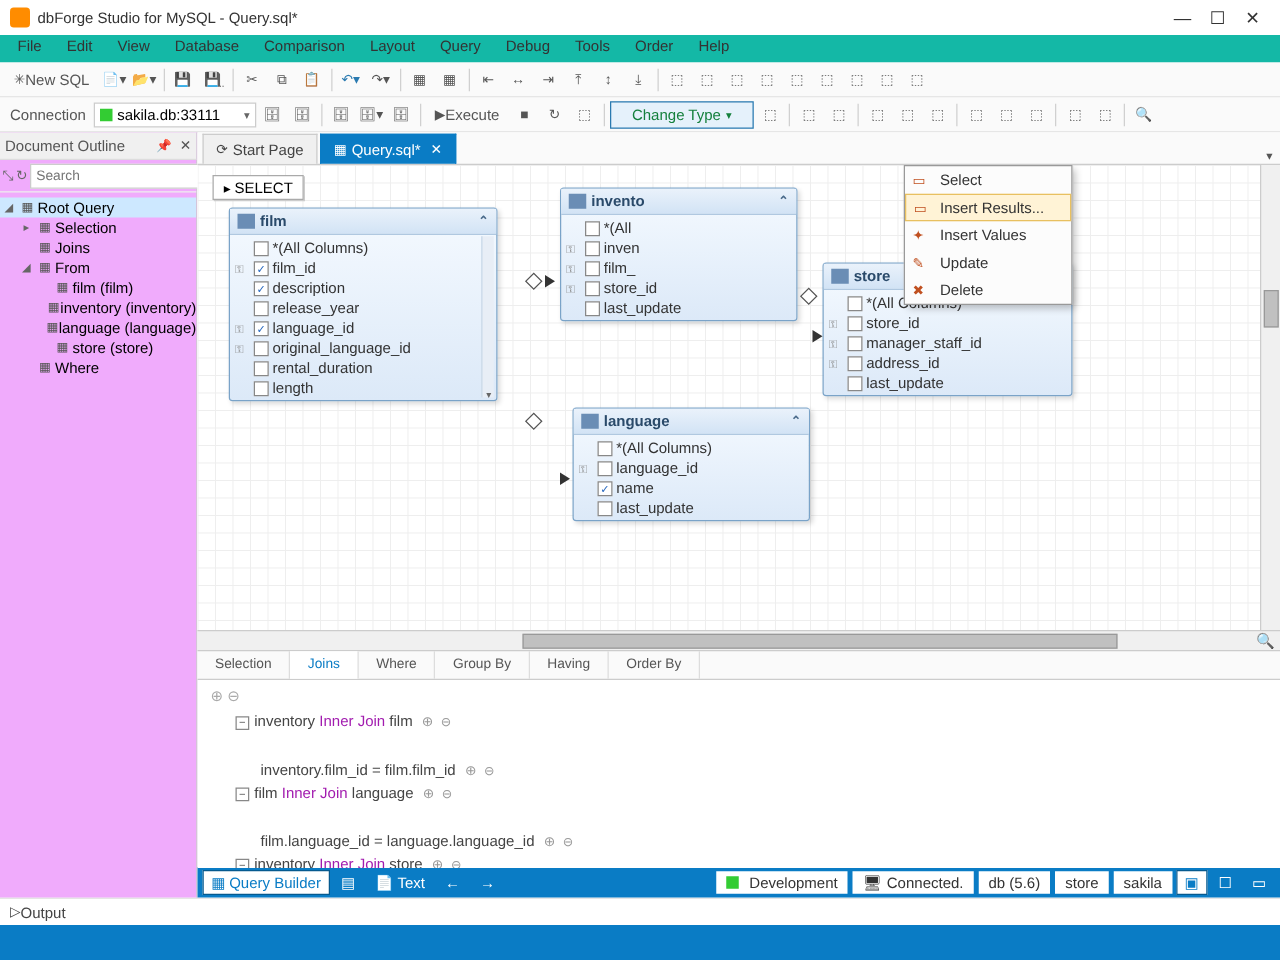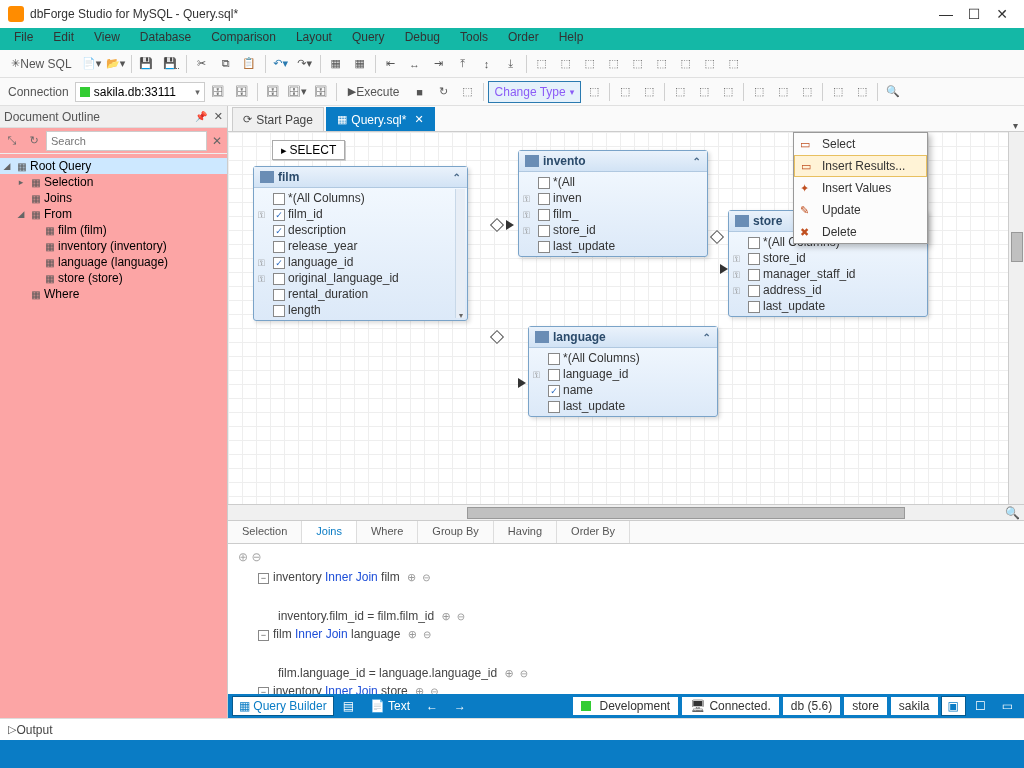--- a/index.html
+++ b/index.html
@@ -18,28 +18,28 @@
 
 .toolbar { height:28px; display:flex; align-items:center; padding:0 4px; background:#fafafa; border-bottom:1px solid #e0e0e0; gap:2px; }
 .tbtn { width:22px; height:22px; display:flex; align-items:center; justify-content:center; cursor:pointer; border:1px solid transparent; color:#555; font-size:11px; }
 .tbtn.text { width:auto; padding:0 6px; }
 .tsep { width:1px; height:18px; background:#d0d0d0; margin:0 2px; }
 .conn-combo { height:20px; border:1px solid #ccc; background:#fff; padding:0 20px 0 4px; display:flex; align-items:center; position:relative; min-width:130px; }
 .conn-combo::after { content:"▾"; position:absolute; right:4px; font-size:9px; color:#666; }
 .green-sq { width:10px; height:10px; background:#3c3; margin-right:4px; }
 
 
-.change-type-btn { background:#e5f1fb; border:1px solid #2a7ab0!important; padding:0 6px; height:22px; display:flex; align-items:center; color:#8b5cf6; cursor:pointer; }
+.change-type-btn { background:#e5f1fb; border:1px solid #2a7ab0!important; padding:0 17px; height:22px; display:flex; align-items:center; color:#15803d; cursor:pointer; }
 .change-type-btn .dd { margin-left:4px; font-size:9px; }
 
 
 .main { display:flex; height:calc(100% - 28px - 22px - 28px - 28px - 22px - 28px); }
 
 
-.sidebar { width:228px; border-right:1px solid #ccc; background:#fca5a5; display:flex; flex-direction:column; }
+.sidebar { width:158px; border-right:1px solid #ccc; background:#f0abfc; display:flex; flex-direction:column; }
 .side-header { height:22px; background:#f0f0f0; border-bottom:1px solid #ddd; display:flex; align-items:center; padding:0 4px; font-size:11px; color:#555; }
 .side-header .pin { margin-left:auto; font-size:10px; cursor:pointer; }
 .side-header .x { margin-left:6px; font-size:11px; cursor:pointer; }
 .side-search { height:26px; display:flex; align-items:center; padding:2px; gap:2px; border-bottom:1px solid #eee; }
 .side-search .sbtn { width:20px; height:20px; display:flex; align-items:center; justify-content:center; cursor:pointer; font-size:11px; color:#666; }
 .side-search input { flex:1; height:20px; border:1px solid #ccc; padding:0 4px; font-size:11px; }
 .side-search .sx { width:16px; text-align:center; cursor:pointer; color:#666; }
 .tree { flex:1; overflow:auto; padding:4px 0; }
 .tree-item { display:flex; align-items:center; padding:1px 0; cursor:pointer; white-space:nowrap; }
 .tree-item .tw { width:14px; text-align:center; font-size:9px; color:#666; }
@@ -52,21 +52,21 @@
 .editor { flex:1; display:flex; flex-direction:column; background:#fff; position:relative; }
 .tabs { height:26px; display:flex; align-items:flex-end; background:#fafafa; border-bottom:1px solid #ccc; padding-left:4px; }
 .tab { height:24px; display:flex; align-items:center; padding:0 10px; border:1px solid #ccc; border-bottom:none; background:#f0f0f0; margin-right:2px; cursor:pointer; font-size:11px; color:#444; gap:4px; }
 .tab.active { background:#0a7cc5; color:#fff; border-color:#0a7cc5; }
 .tab .tx { font-size:11px; margin-left:4px; }
 .tabs .more { margin-left:auto; padding:0 6px; font-size:10px; color:#555; cursor:pointer; }
 
 
 .canvas-wrap { flex:1; position:relative; overflow:hidden; background:#fff; }
 .canvas { position:absolute; inset:0; background-image:linear-gradient(#eee 1px,transparent 1px),linear-gradient(90deg,#eee 1px,transparent 1px); background-size:14px 14px; }
-.sel-badge { position:absolute; left:12px; top:8px; background:#fff; border:1px solid #aaa; padding:2px 8px; font-size:11px; box-shadow:1px 1px 0 #ccc;margin-left:32px; }
+.sel-badge { position:absolute; left:12px; top:8px; background:#fff; border:1px solid #aaa; padding:2px 8px; font-size:11px; box-shadow:1px 1px 0 #ccc; }
 .tbl { position:absolute; background:linear-gradient(#f5faff,#dce9f8); border:1px solid #7aa3c8; border-radius:3px; box-shadow:2px 2px 4px rgba(0,0,0,.15); }
 .tbl-hdr { display:flex; align-items:center; padding:3px 6px; background:linear-gradient(#eaf2fb,#d2e3f5); border-bottom:1px solid #b0c8e0; font-weight:bold; color:#2a4a6a; }
 .tbl-hdr .gic { width:14px; height:12px; background:#6a8db5; margin-right:4px; }
 .tbl-hdr .col { margin-left:auto; font-size:10px; color:#4a6a8a; cursor:pointer; }
 .tbl-body { padding:2px 0; max-height:170px; overflow:hidden; }
 .col-row { display:flex; align-items:flex-end; padding:1px 4px; gap:3px; font-size:11px; color:#333; }
 .col-row .kic { width:12px; font-size:9px; color:#888; }
 .col-row .cb { width:12px; height:12px; border:1px solid #888; background:#fff; display:inline-flex; align-items:center; justify-content:center; font-size:9px; color:#2a6ac0; }
 .col-row .cb.chk::after { content:"✓"; }
 .scroll-ind { position:absolute; right:2px; top:22px; bottom:2px; width:10px; background:#e8eef6; border-left:1px solid #c8d8e8; }
@@ -92,21 +92,21 @@
 
 .qtabs { height:24px; display:flex; background:#fafafa; border-top:1px solid #ccc; border-bottom:1px solid #ccc; }
 .qtab { padding:4px 14px; border-right:1px solid #ddd; cursor:pointer; color:#555; font-size:11px; }
 .qtab.active { color:#0a7cc5; background:#fff; }
 
 
 .joins-panel { height:150px; overflow:auto; padding:6px 10px; background:#fff; font-size:11px; color:#444; }
 .joins-panel .jrow { padding:2px 0 2px 20px; position:relative; }
 .joins-panel .jrow .jx { color:#999; margin-left:6px; font-size:10px; }
 .joins-panel .jrow .jplus { color:#999; margin-left:4px; font-size:11px; }
-.joins-panel .ij { color:#1d4ed8; }
+.joins-panel .ij { color:#a21caf; }
 .joins-panel .jsub { padding-left:40px;margin-top:21px; }
 .joins-panel .cb2 { display:inline-block; width:11px; height:11px; border:1px solid #888; text-align:center; line-height:9px; font-size:9px; color:#555; margin-right:4px; }
 
 
 .viewbar { height:24px; background:#0a7cc5; display:flex; align-items:center; padding:0 4px; gap:2px; color:#fff; font-size:11px; }
 .viewbar .vbtn { height:20px; padding:0 6px; display:flex; align-items:center; cursor:pointer; border:1px solid transparent; gap:3px; }
 .viewbar .vbtn.active { background:#fff; color:#0a7cc5; border:1px solid #065a8f; }
 .viewbar .spacer { flex:1; }
 .viewbar .status { background:#fff; color:#333; padding:2px 8px; margin:0 1px; display:flex; align-items:center; gap:4px; }
 

